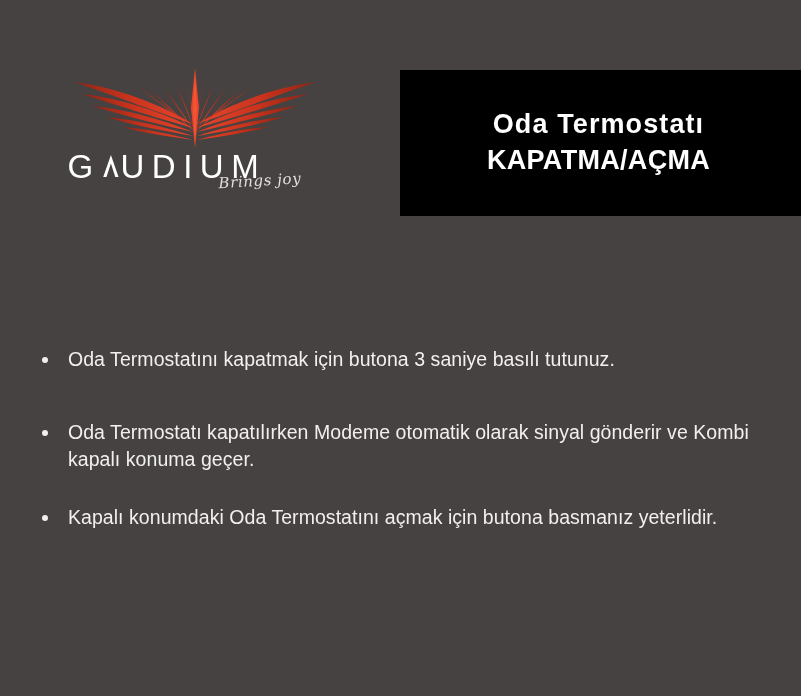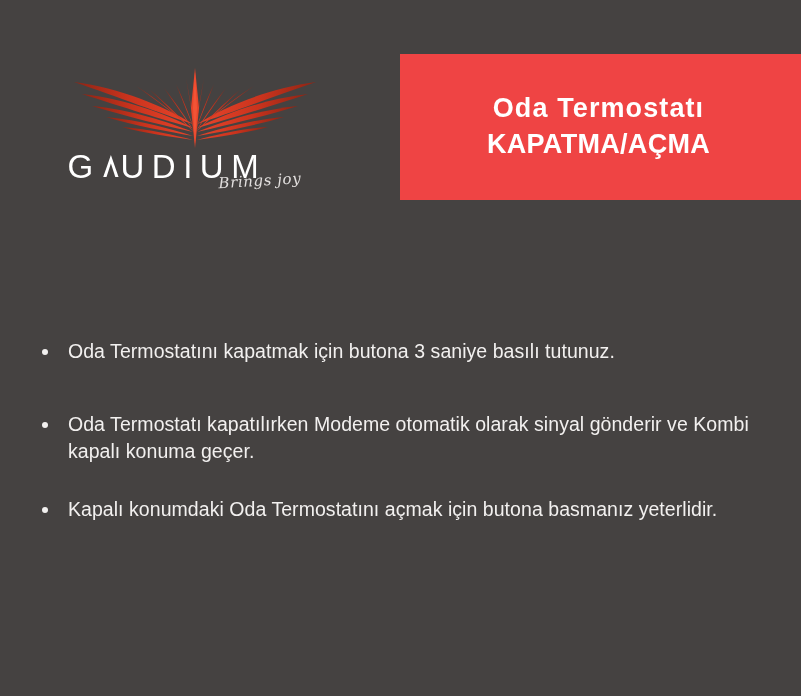--- a/index.html
+++ b/index.html
@@ -86,24 +86,24 @@
     opacity: 0.92;
     transform: rotate(-3.5deg);
     transform-origin: left center;
     white-space: nowrap;
   }
 
   
   .banner {
     position: absolute;
     left: 400px;
-    top: 54px;
+    top: 70px;
     width: 401px;
     height: 146px;
-    background: #ef4444;
+    background: #000000;
     display: flex;
     flex-direction: column;
     align-items: center;
     justify-content: center;
     box-sizing: border-box;
     padding-right: 4px;
   }
   .banner-line {
     color: #ffffff;
     font-weight: bold;
@@ -132,21 +132,21 @@
   }
   .bullet-item .dot {
     position: absolute;
     left: 6px;
     top: 11px;
     width: 6px;
     height: 6px;
     border-radius: 50%;
     background: #f2f0ef;
   }
-  .bullet-item.i0 { margin-top: 8px; }
+  .bullet-item.i0 { margin-top: 16px; }
   .bullet-item.i1 { margin-top: 45px; }
   .bullet-item.i2 { margin-top: 30px; }
 </style>
 </head>
 <body>
 
 <div class="slide">
 
   <div class="logo-block">
 

